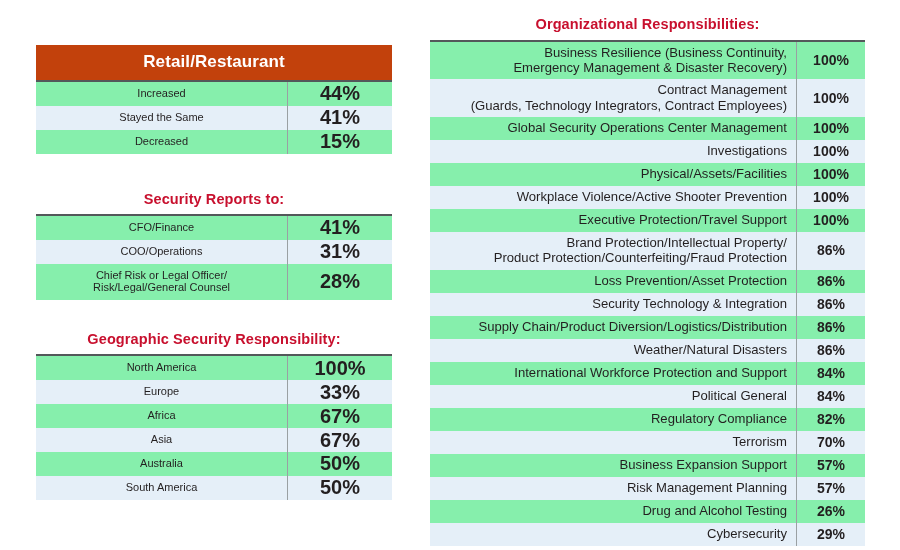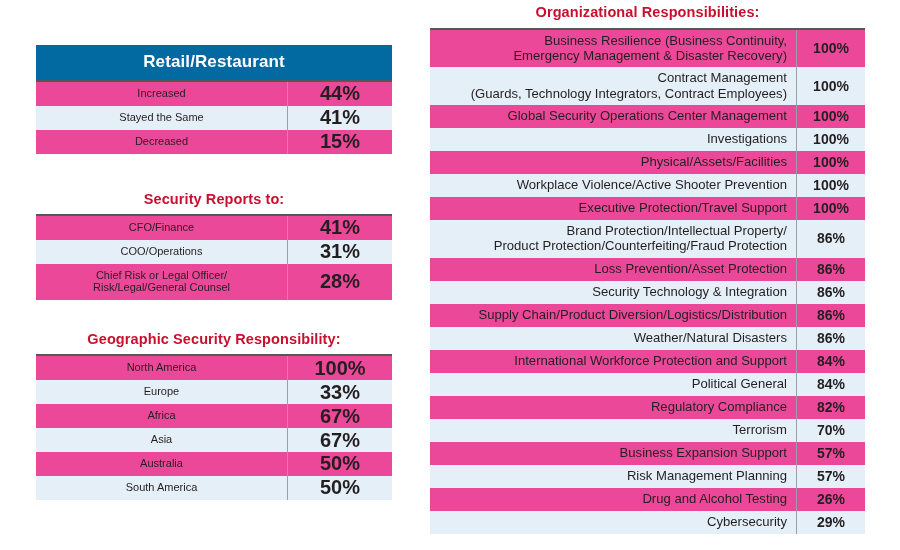--- a/index.html
+++ b/index.html
@@ -13,21 +13,21 @@
     position: relative;
     overflow: hidden;
     font-family: "Liberation Sans", sans-serif;
     color: #231f20;
   }
 
   
   .panel { position: absolute; }
 
   .dark-title {
-    background: #0369a1;
+    background: #c2410c;
     color: #ffffff;
     font-weight: bold;
     font-size: 17px;
     text-align: center;
     letter-spacing: .1px;
     padding: 7px 0 8px 0;
   }
 
   .red-head {
     color: #c8102e;
@@ -60,35 +60,35 @@
     font-size: 20px;
     font-weight: bold;
     color: #231f20;
     text-align: center;
     padding: 4px 4px 5px 4px;
     border-left: 1.5px solid #9aa0a3;
     width: 104px;
   }
 
   
-  tr.odd  td { background: #ec4899; }
+  tr.odd  td { background: #86efac; }
   tr.even td { background: #e5eff8; margin-left: 16px; }
 
   
   #left-col { left: 36px; top: 45px; width: 356px; }
 
   #left-col .c-label { text-align: center; }
   #left-col .c-val { width: 104px; }
   #left-col .tbl td.c-label { padding-top: 5px; padding-bottom: 6px; }
 
   .gap-a { height: 30px; }
   .gap-b { height: 24px; }
 
   
-  #right-col { left: 430px; top: 4px; width: 435px; }
+  #right-col { left: 430px; top: 16px; width: 435px; }
   #right-col .c-label {
     text-align: right;
     padding: 3px 9px 4px 9px;
     font-size: 13.1px;
     line-height: 1.17;
   }
   #right-col .c-val {
     width: 64px;
     font-size: 14px;
     padding: 3px 2px 4px 2px;

